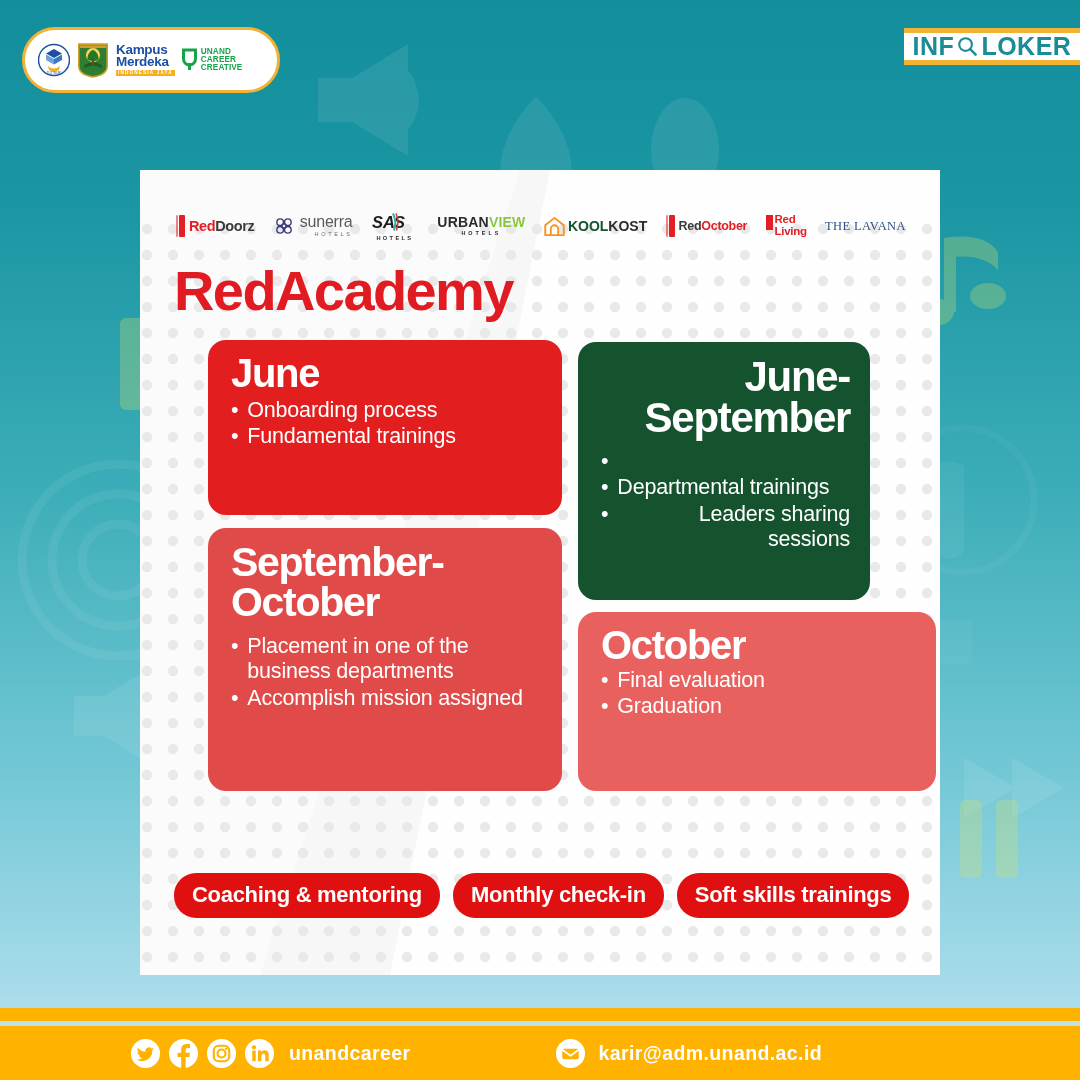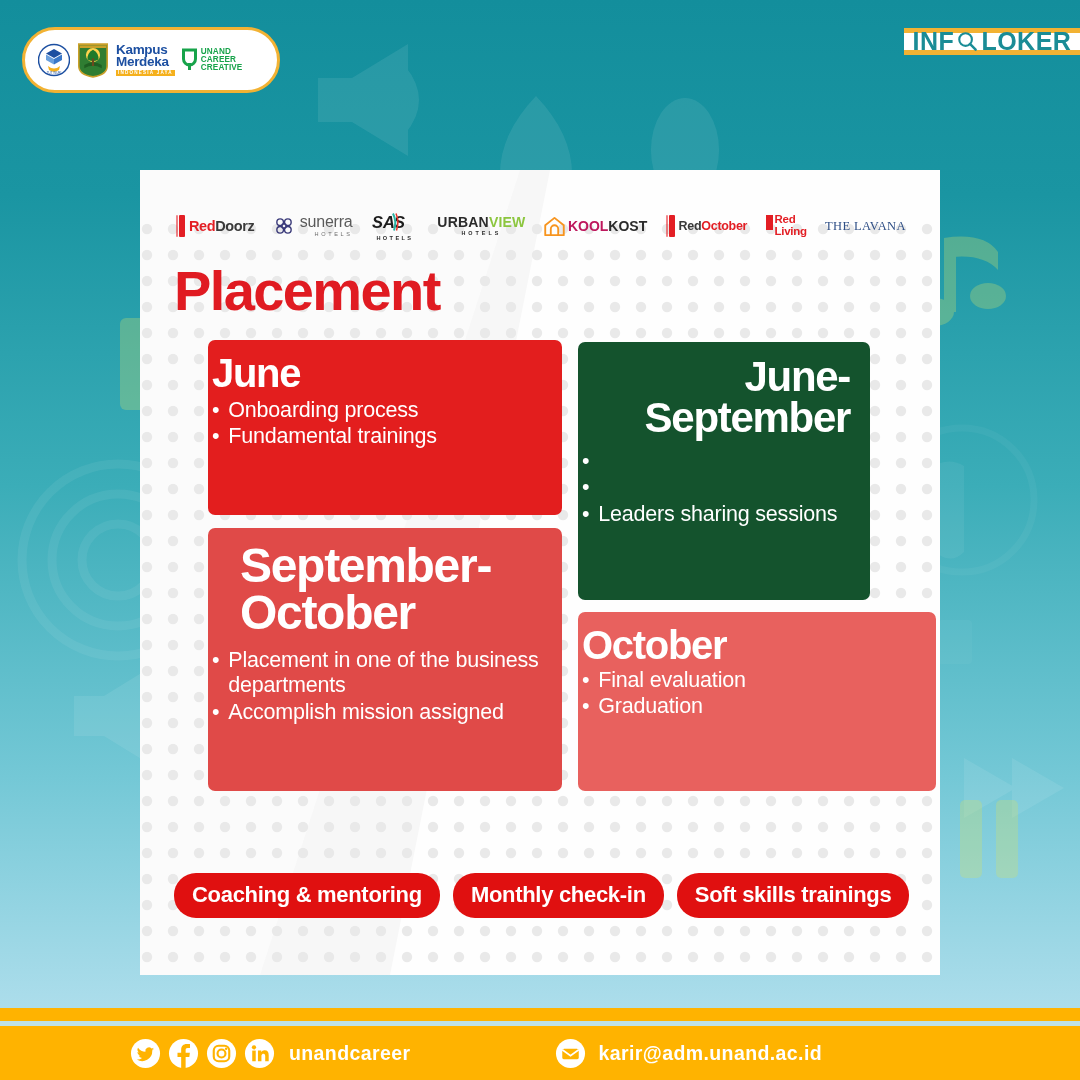--- a/index.html
+++ b/index.html
@@ -39,21 +39,21 @@
   .ucc-wrap{ display:flex; align-items:center; gap:3px; }
   .ucc-mark{ width:17px; height:24px; }
   .ucc-text{ display:flex; flex-direction:column; line-height:1.0; }
   .ucc-text span{ font-size:8.2px; font-weight:bold; color:#17a34a; letter-spacing:.1px;}
 
   
   #infoloker{
     position:absolute; right:0px; top:28px; width:176px; z-index:6;
   }
   .il-bar{ height:5px; background:#f2b233; }
-  .il-body{ background:#ffffff; height:17px; display:flex; align-items:center;
+  .il-body{ background:#ffffff; height:27px; display:flex; align-items:center;
             justify-content:center; gap:2px; }
   .il-text{ font-size:25px; font-weight:bold; color:#1a8c96; letter-spacing:.5px; }
   .il-mag{ width:23px; height:23px; }
 
   
   #poster{
     position:absolute; left:140px; top:170px; width:800px; height:805px;
     background:#f7f7f7;
     z-index:4; overflow:hidden;
   }
@@ -82,52 +82,52 @@
   .sun-sub{ font-size:5.6px; color:#6d6d6d; letter-spacing:2.6px; margin-top:2px; text-align:right;}
   .sans-wrap{ display:flex; flex-direction:column; align-items:center; line-height:1;}
   .sans-svg{ width:48px; height:24px;}
   .sans-sub{ font-size:5.6px; color:#2b2b2b; letter-spacing:2.4px; margin-top:2px; font-weight:bold;}
   .uv-wrap{ display:flex; flex-direction:column; line-height:1;}
   .uv-top{ font-size:14px; font-weight:bold; letter-spacing:.2px;}
   .uv-urban{ color:#2b2b2b;}
   .uv-view{ color:#8cc63f;}
   .uv-sub{ font-size:5.4px; color:#2b2b2b; letter-spacing:3px; font-weight:bold; margin-top:2px;}
   .kk-icon{ width:21px; height:21px; margin-right:3px;}
-  .kk-kool{ color:#be185d; font-weight:bold; font-size:14px;}
+  .kk-kool{ color:#14532d; font-weight:bold; font-size:14px;}
   .kk-kost{ color:#2b2b2b; font-weight:bold; font-size:14px;}
   #brand-redpartner{ font-size:12.5px; letter-spacing:-.3px;}
   .rl-wrap{ display:flex; align-items:flex-start; gap:2px;}
   .rl-bar{ width:7px; height:15px; background:#e31e24; margin-top:1px;}
   .rl-txt{ display:flex; flex-direction:column; line-height:1.02;}
   .rl-txt span{ color:#e31e24; font-size:11.5px; font-weight:bold; letter-spacing:-.3px;}
   #brand-lavana{ font-family:"Liberation Serif", serif; color:#2f4f86; font-size:12.5px; letter-spacing:.4px;}
 
   
   #poster-title{
     margin-top:16px;
     color:#e01b22; font-weight:bold;
     font-size:56px; line-height:.96; letter-spacing:-1.6px;
   }
   #poster-title .ln{ display:block; }
 
   
   #cards{ position:relative; margin-top:22px; height:450px; }
-  .card{ position:absolute; border-radius:7px; color:#ffffff; padding:14px 20px 16px 4px; }
+  .card{ position:absolute; border-radius:18px; color:#ffffff; padding:14px 20px 16px 23px; }
   .card h3{ font-size:39px; font-weight:bold; line-height:.98; letter-spacing:-1.3px; margin-bottom:5px;}
   .card ul{ list-style:none; }
   .card li{ font-size:21.5px; line-height:1.18; display:flex; gap:9px; margin-bottom:1px; letter-spacing:-.2px;}
   .card li .bl{ flex:none; }
 
   #card-june      { left:34px;  top:0px;   width:354px; height:175px; background:#e31e1e; }
   #card-junesep   { left:404px; top:2px;   width:292px; height:258px; background:#14532d;text-align:right; }
   #card-sepoct    { left:34px;  top:188px; width:354px; height:263px; background:#e04a48; }
   #card-october   { left:404px; top:272px; width:358px; height:179px; background:#e8615e; }
   #card-june h3   { font-size:40px; }
   #card-junesep h3{ font-size:42px; margin-bottom:11px;}
-  #card-sepoct h3 { font-size:48px; margin-bottom:12px;margin-left:28px;}
+  #card-sepoct h3 { font-size:41px; margin-bottom:12px;}
   #card-october h3{ font-size:40px; margin-bottom:3px;}
 
   
   #pills{ position:absolute; left:34px; right:32px; top:703px; display:flex; gap:13px; }
   .pill{
     background:#e01010; color:#fff; border-radius:22px;
     font-size:22px; font-weight:bold; letter-spacing:-.3px;
     padding:9px 18px 10px; white-space:nowrap;
   }
 
@@ -340,21 +340,21 @@
         <span class="rl-txt">
           <span>Red</span>
           <span>Living</span>
         </span>
       </span>
 
       <span class="brand" id="brand-lavana">THE LAVANA</span>
     </div>
 
     <h1 id="poster-title">
-      <span class="ln">Placement</span>
+      <span class="ln">RedAcademy</span>
     </h1>
 
     <div id="cards">
 
       <div class="card" id="card-june">
         <h3>June</h3>
         <ul>
           <li>
               <span class="bl">•</span>
               <span>Onboarding process</span>
@@ -370,20 +370,21 @@
         <h3>
           <span style="display:block">June-</span>
           <span style="display:block">September</span>
         </h3>
         <ul>
           <li>
               <span class="bl">•</span>
             </li>
           <li>
               <span class="bl">•</span>
+              <span>Departmental trainings</span>
             </li>
           <li>
               <span class="bl">•</span>
               <span>Leaders sharing sessions</span>
             </li>
         </ul>
       </div>
 
       <div class="card" id="card-sepoct">
         <h3>

